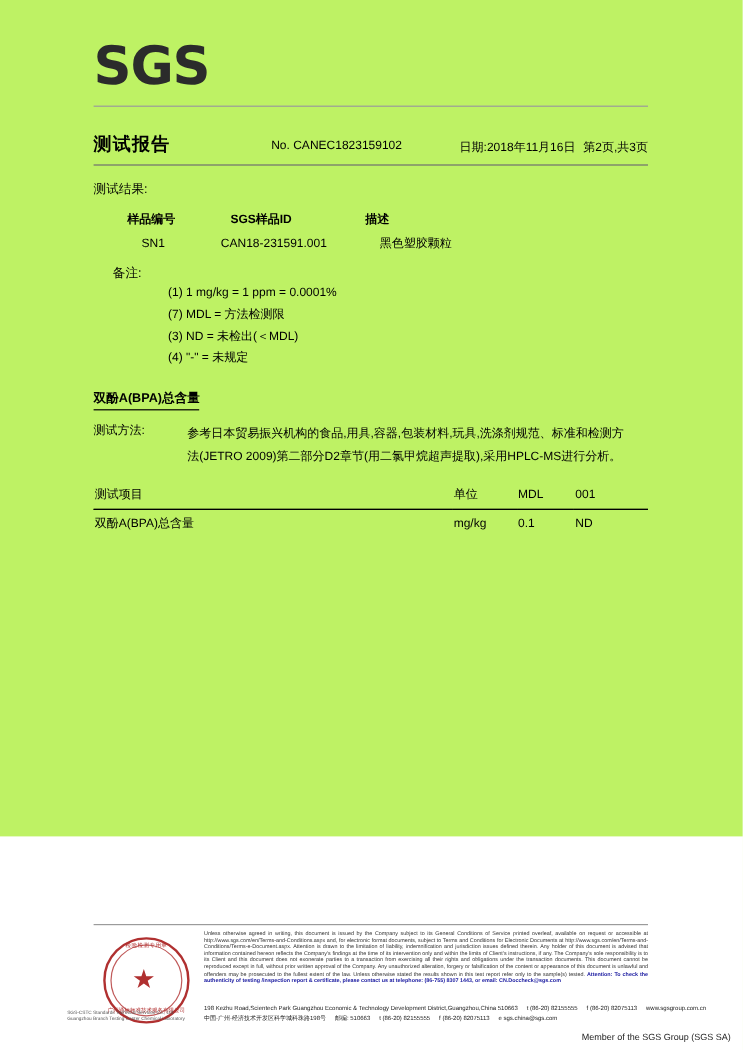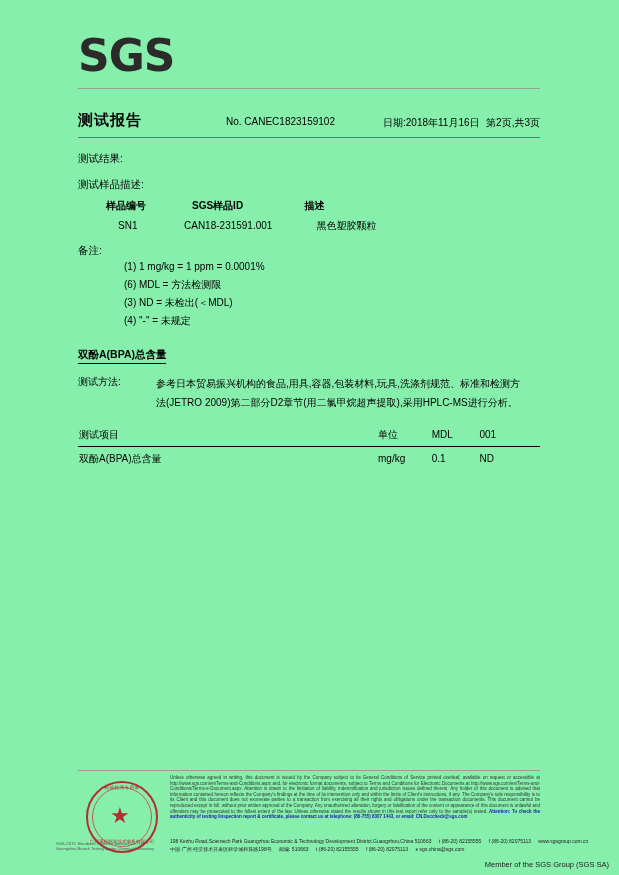--- a/index.html
+++ b/index.html
@@ -11,22 +11,22 @@
     width: 619px;
     height: 875px;
     font-family: "Liberation Sans", sans-serif;
     color: #000;
     position: relative;
     overflow: hidden;
   }
   .page {
     position: relative;
     width: 619px;
-    height: 875px;
-    background: #86efac;
+    height: 697px;
+    background: #bef264;
   }
 
   
   .logo-block {
     position: absolute;
     left: 78px;
     top: 34px;
     width: 460px;
   }
   .sgs-logo {
@@ -130,20 +130,21 @@
     padding: 1px 0 0 0;
     font-size: 10px;
     vertical-align: top;
   }
   .sample-table td.c1 { padding-left: 12px; }
   .sample-table td.c2 { padding-left: 38px; }
   .sample-table td.c3 { padding-left: 44px; }
 
   .notes {
     margin-top: 8px;
+    margin-left: 16px;
   }
   .notes .note {
     margin-left: 46px;
     line-height: 18px;
     font-size: 10px;
   }
   .notes-title {
     font-size: 10.5px;
     margin-bottom: 0;
   }
@@ -338,21 +339,20 @@
     <div class="doc-no">No. CANEC1823159102</div>
     <div class="doc-date">日期:2018年11月16日</div>
     <div class="doc-page">第2页,共3页</div>
   </div>
   <div class="title-rule"></div>
 
   <div class="body">
 
     <div class="line-label">测试结果:</div>
 
-    <div class="sub-head">测试样品描述:</div>
 
     <table class="sample-table">
       <thead>
         <tr>
           <th class="c1">样品编号</th>
           <th class="c2">SGS样品ID</th>
           <th class="c3">描述</th>
         </tr>
       </thead>
       <tbody>
@@ -360,21 +360,21 @@
           <td class="c1">SN1</td>
           <td class="c2">CAN18-231591.001</td>
           <td class="c3">黑色塑胶颗粒</td>
         </tr>
       </tbody>
     </table>
 
     <div class="notes">
       <div class="notes-title">备注:</div>
       <div class="note">(1) 1 mg/kg = 1 ppm = 0.0001%</div>
-      <div class="note">(6) MDL = 方法检测限</div>
+      <div class="note">(7) MDL = 方法检测限</div>
       <div class="note">(3) ND = 未检出(＜MDL)</div>
       <div class="note">(4) "-" = 未规定</div>
     </div>
 
     <div>
       <span class="section-head">双酚A(BPA)总含量</span>
     </div>
 
     <div class="method">
       <span class="method-label">测试方法:</span>

